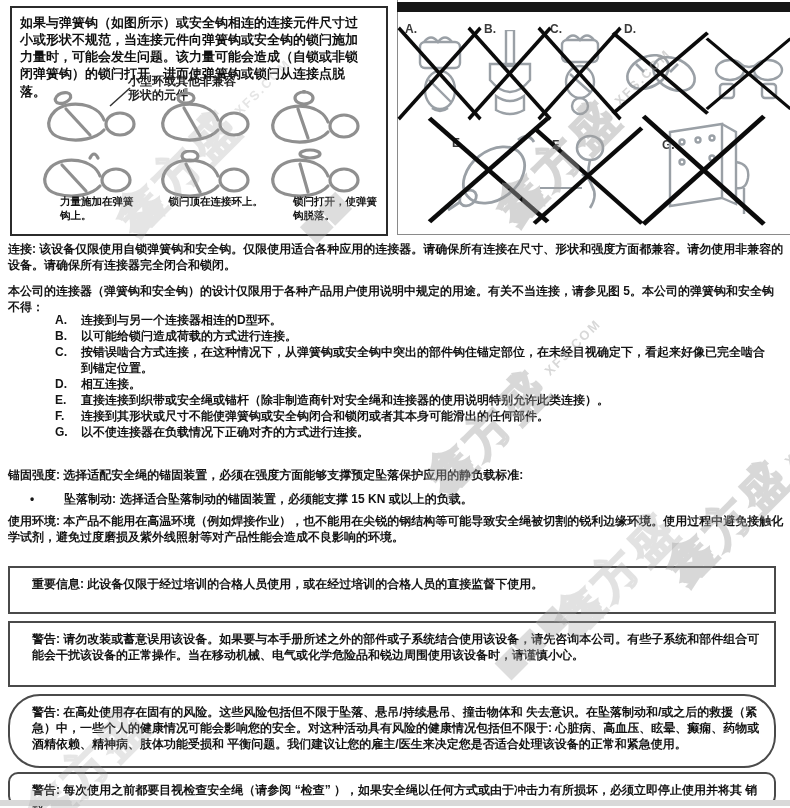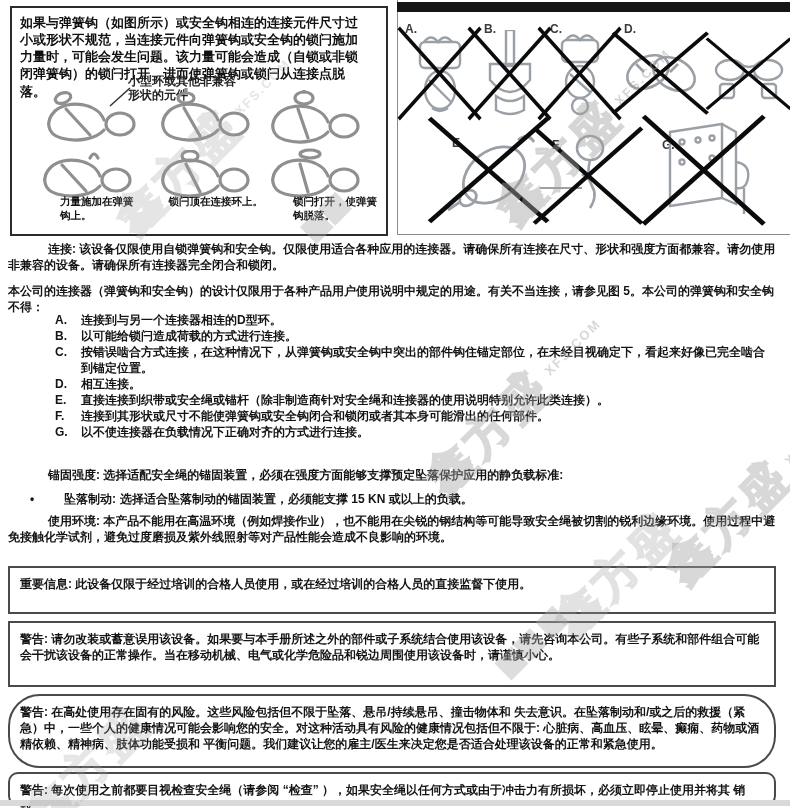--- a/index.html
+++ b/index.html
@@ -22,32 +22,32 @@
   .figbox-right{position:absolute;left:397px;top:0;width:393px;height:234px;
                 border:1px solid #8a8a8a;border-top:none;background:#fff;}
   .topbar{position:absolute;left:-1px;top:2px;width:395px;height:10px;background:#161616;}
   .figlabel{position:absolute;font-size:12px;font-weight:800;color:#3a3a3a;}
   .fig{position:absolute;}
   .fig svg.sketch{position:absolute;left:0;top:0;width:100%;height:100%;}
   .fig svg.xmark{position:absolute;left:-6%;top:-4%;width:112%;height:108%;}
   
   .para{position:absolute;left:8px;width:776px;font-size:12px;font-weight:600;
         line-height:1.35;color:#141414;}
-  .para b{font-weight:800;margin-left:40px;}
+  .para b{font-weight:800;}
   .gglist{position:absolute;left:55px;top:313px;width:724px;font-size:12px;font-weight:600;
           line-height:1.3;color:#141414;}
   .gglist .li{display:flex;margin-bottom:0.5px;}
   .gglist .lt{width:26px;flex:0 0 26px;font-weight:800;}
   .bulletline{position:absolute;left:8px;top:491px;width:776px;display:flex;
               font-size:12px;font-weight:600;line-height:1.35;}
   .bulletline .dot{margin-left:22px;width:34px;flex:0 0 34px;font-weight:900;}
   .bulletline b{font-weight:800;margin-right:4px;white-space:nowrap;}
   .notebox{position:absolute;left:8px;width:764px;border:2px solid #4a4a4a;background:transparent;
            font-size:12px;font-weight:600;line-height:1.35;color:#141414;}
-  .notebox .inner{padding:8px 10px 0 10px;}
+  .notebox .inner{padding:8px 10px 0 10px;margin-left:12px;}
   .notebox b{font-weight:800;}
   .bottom-band{position:absolute;left:0;top:800px;width:790px;height:6px;background:#d9d9d9;}
   
   .wm{position:absolute;display:flex;align-items:center;gap:6px;transform:rotate(-45deg);
       pointer-events:none;white-space:nowrap;}
   .wm .ch{font-size:46px;font-weight:900;color:transparent;-webkit-text-stroke:2px #a3a3a3;
           letter-spacing:5px;line-height:1;}
   .wm .sub{font-size:13px;font-weight:800;color:#a3a3a3;letter-spacing:2px;}
   .wm .blk{width:24px;height:24px;background:#ababab;margin:1px;}
   .wm .blkrow{display:flex;}

